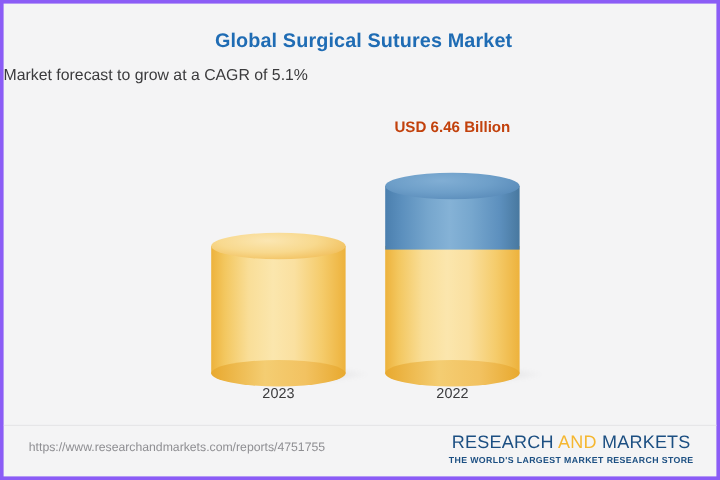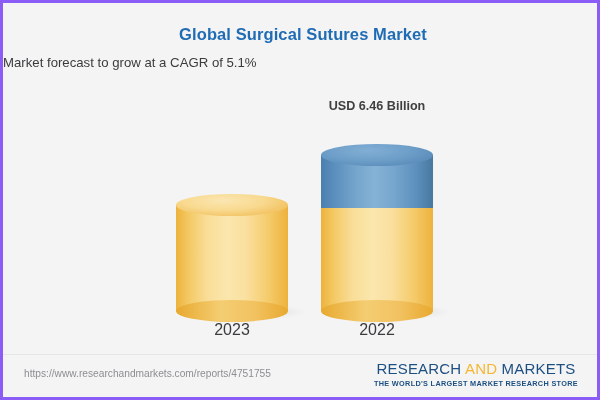--- a/index.html
+++ b/index.html
@@ -65,33 +65,33 @@
   .bar-group.g2023 { left: 149px; }
   .bar-group.g2030 { left: 294px; }
 
   .value-label {
     position: absolute;
     left: 0;
     width: 160px;
     text-align: center;
     font-size: 12.6px;
     font-weight: bold;
-    color: #404040;
+    color: #c2410c;
     white-space: nowrap;
   }
   .g2023 .value-label { top: 69px; }
   .g2030 .value-label { top: 18px; }
 
   .cat-label {
     position: absolute;
     left: 0;
     width: 160px;
     top: 240px;
     text-align: center;
-    font-size: 16px;
+    font-size: 12px;
     color: #3b3b3d;
   }
 
   
   .cylinder {
     position: absolute;
     left: 24px;
     width: 112px;
     bottom: 25px;
   }

